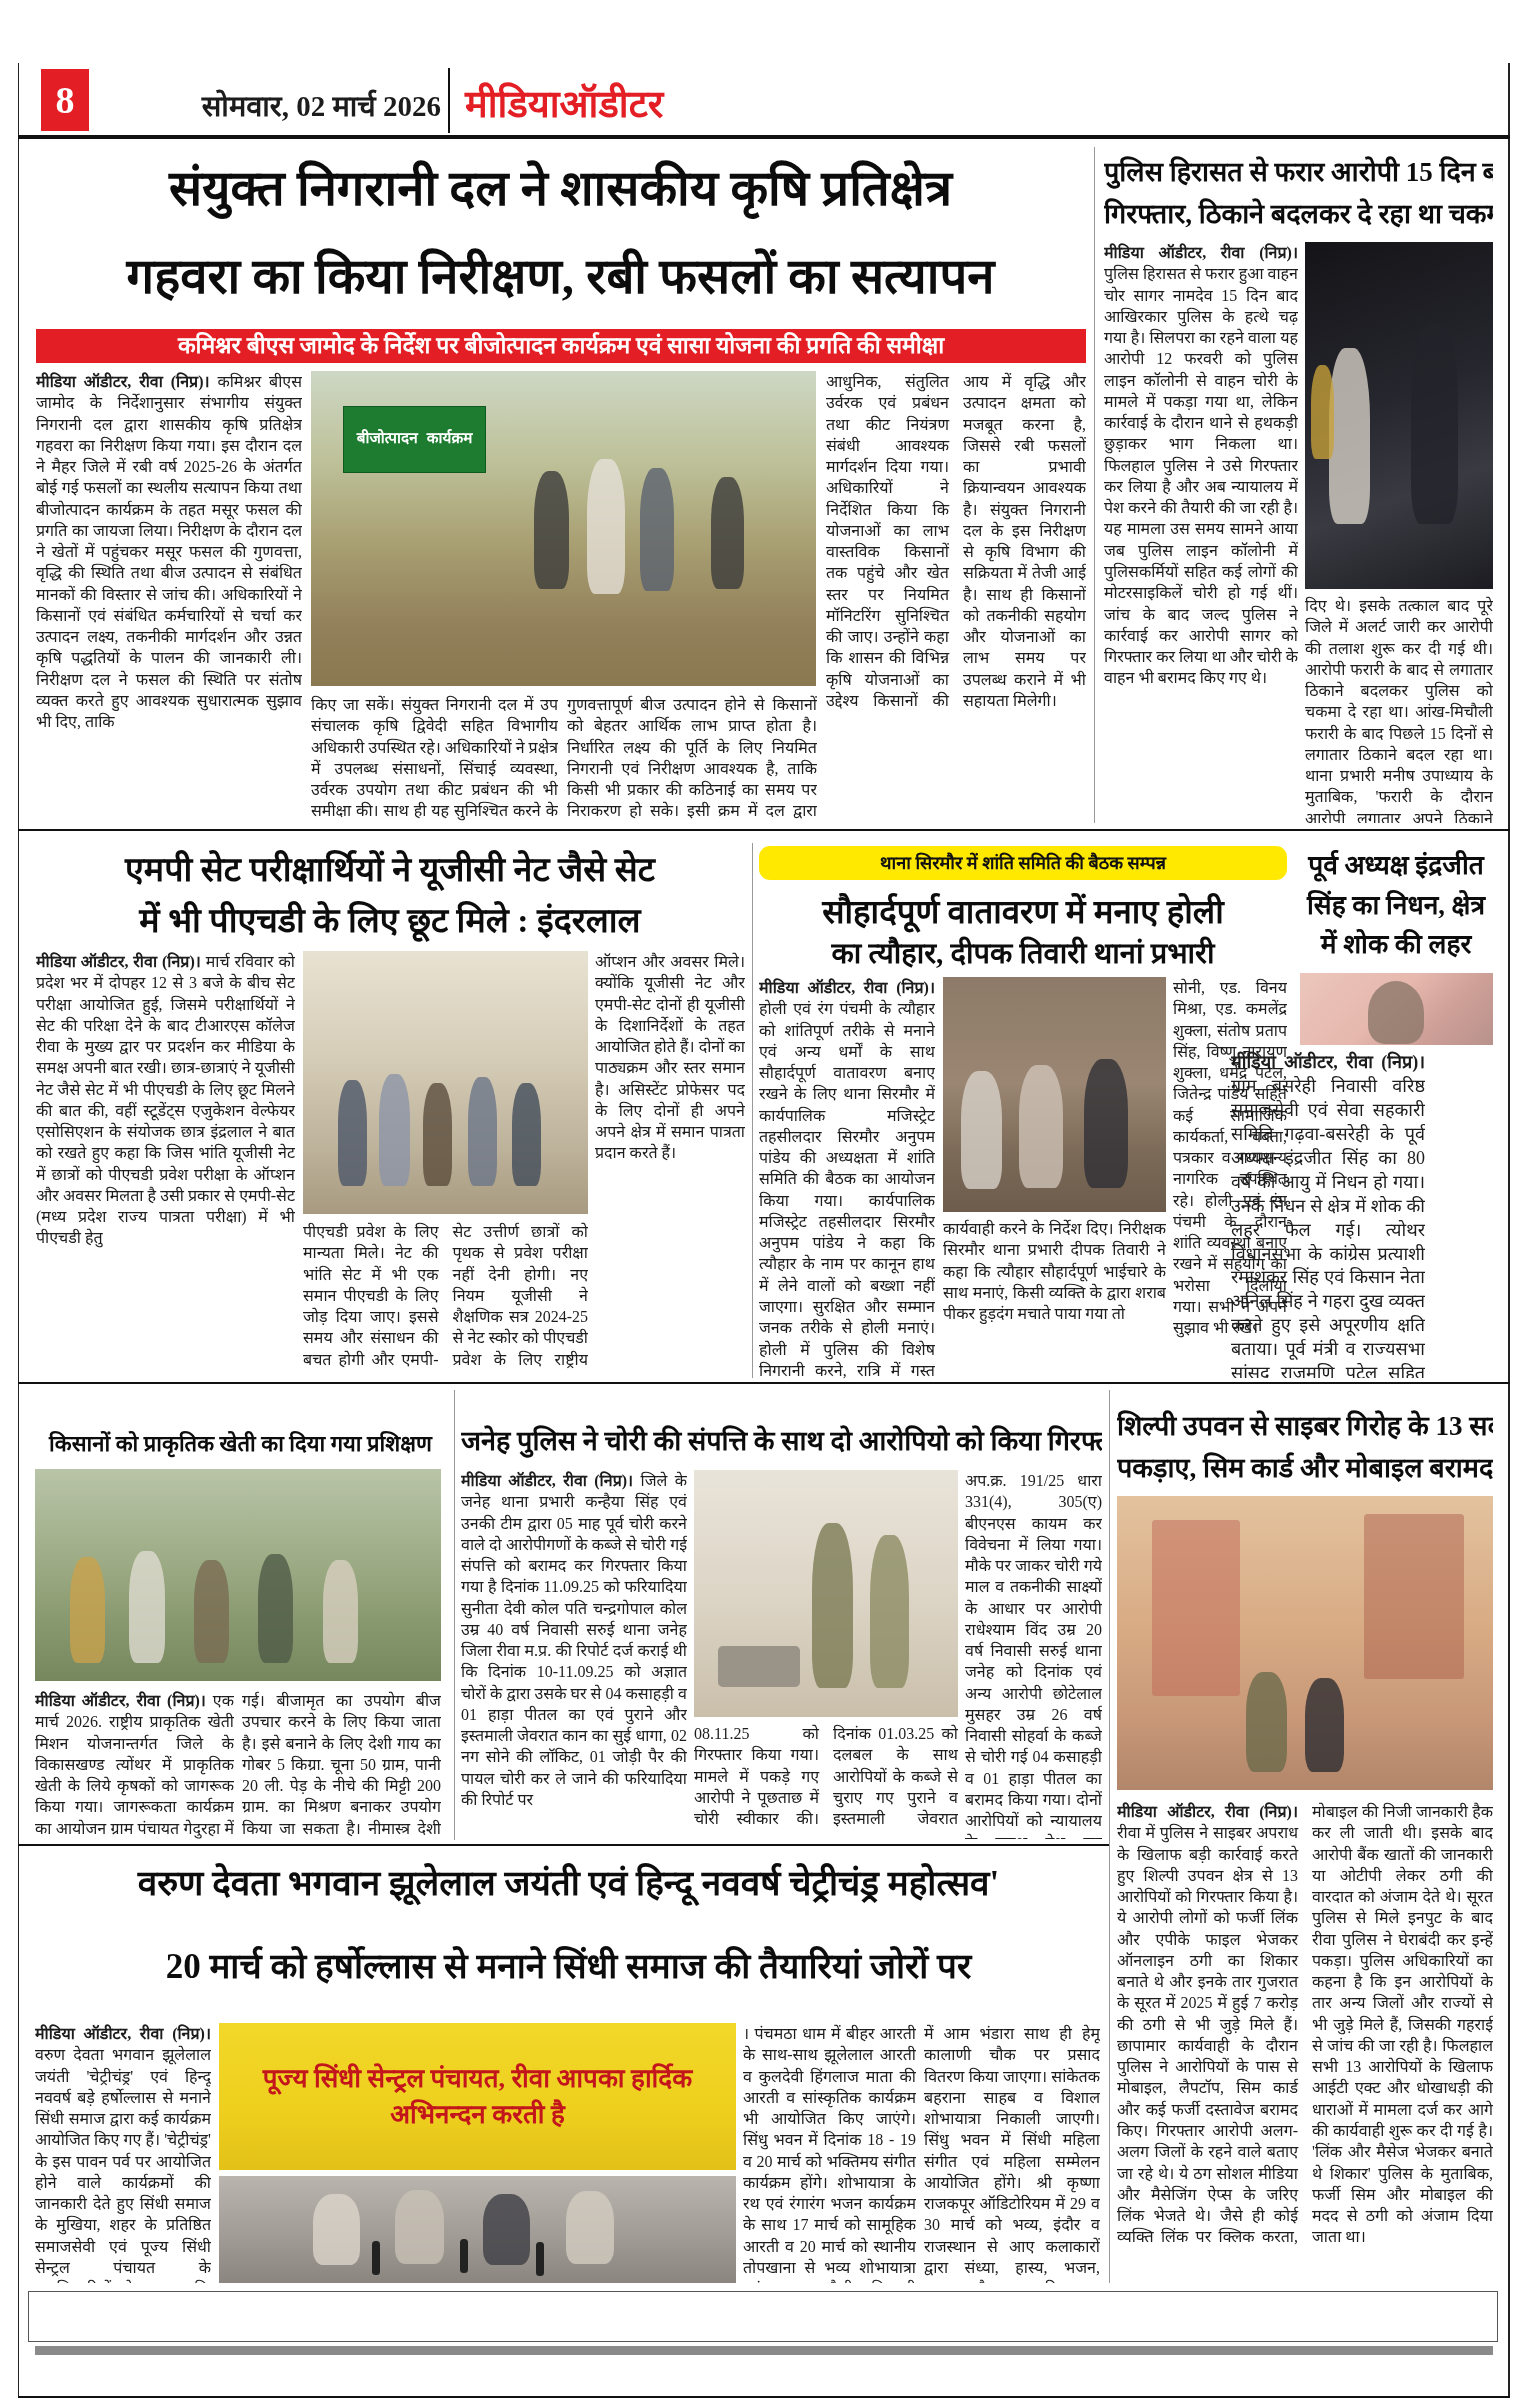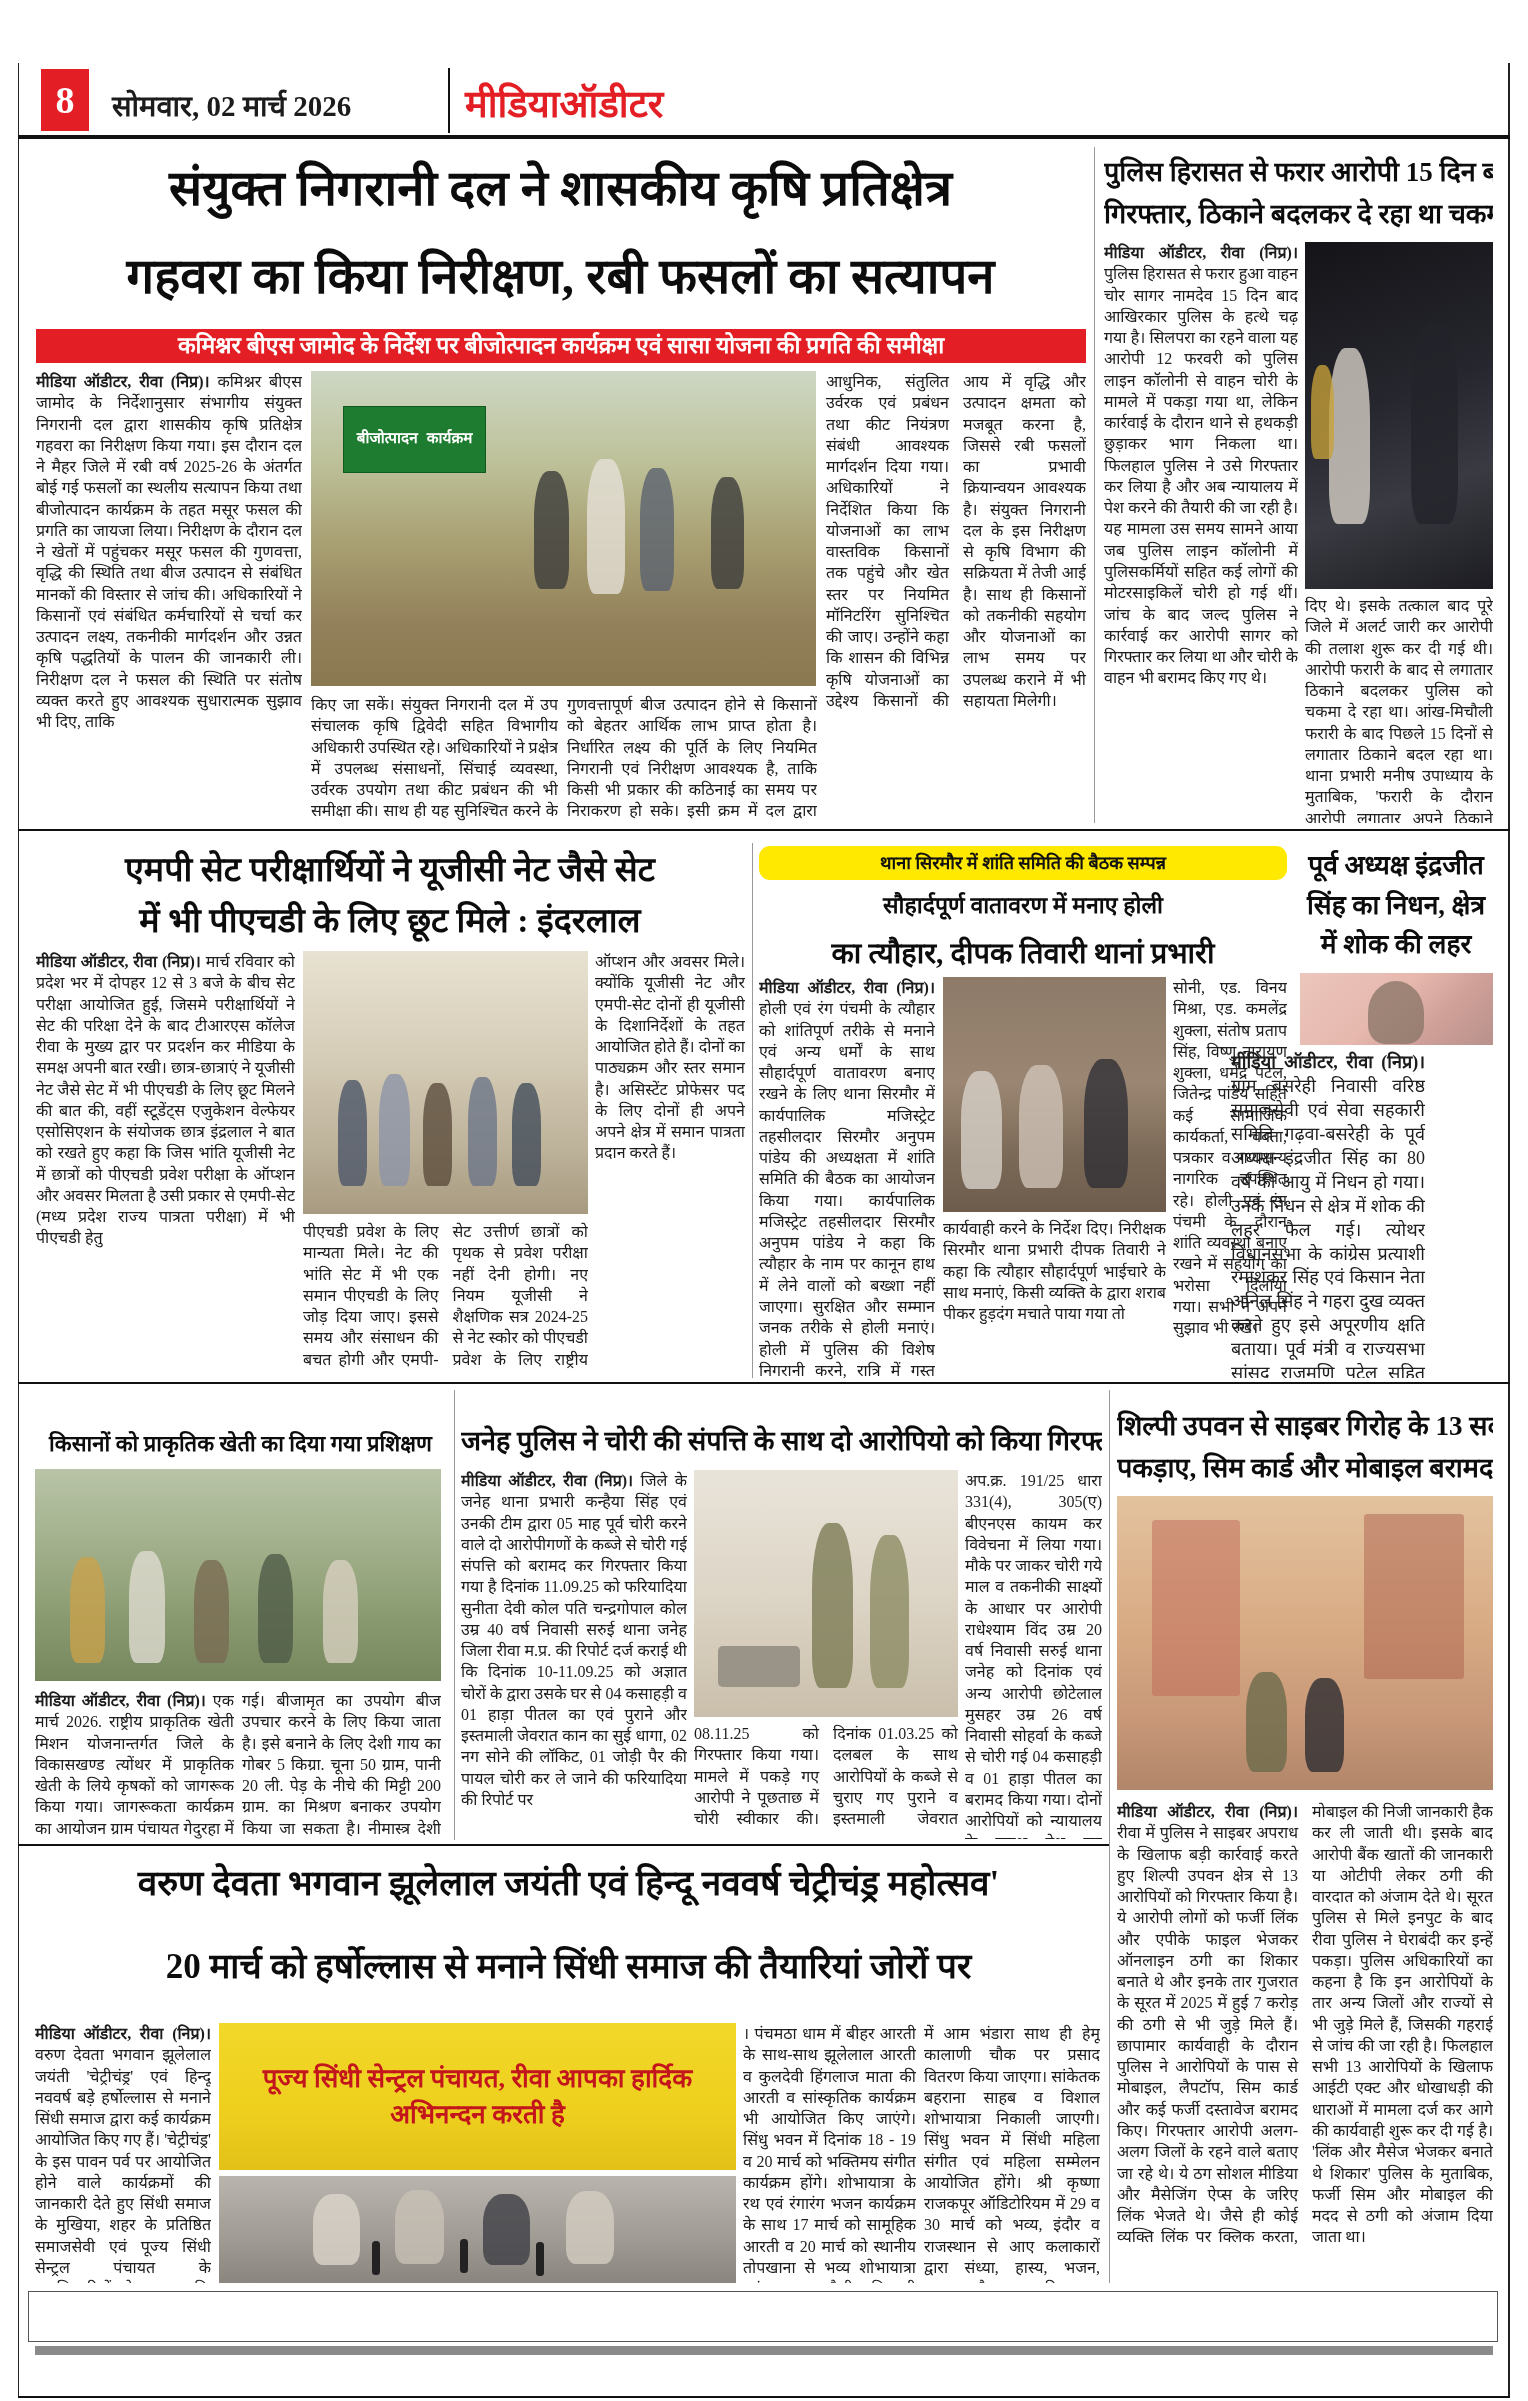--- a/index.html
+++ b/index.html
@@ -52,21 +52,21 @@
 <div class="page">
 
   <div class="abs thin-v" style="left:17.6px;top:63px;width:1.8px;height:2334px;"></div>
   <div class="abs thin-v" style="left:1508px;top:63px;width:1.8px;height:2334px;"></div>
   <div class="abs rule-h" style="left:17.6px;top:2396px;width:1492px;height:2.4px;"></div>
 
   <div class="abs" style="left:0;top:0;width:1528px;height:141px;">
     <div class="abs pgnum" style="left:41px;top:69px;width:48px;height:62px;">
       <span>8</span>
     </div>
-    <div class="abs date" style="left:112px;top:85px;width:329px;text-align:left;">सोमवार, 02 मार्च 2026</div>
+    <div class="abs date" style="left:112px;top:85px;width:329px;text-align:right;">सोमवार, 02 मार्च 2026</div>
     <div class="abs" style="left:448px;top:68px;width:2.4px;height:65px;background:#111;"></div>
     <div class="abs masthead" style="left:465px;top:76px;">मीडियाऑडीटर</div>
     <div class="abs rule-h" style="left:17.6px;top:135px;width:1492px;height:4.1px;"></div>
   </div>
 
   <div>
     <div class="abs hl" style="left:35px;top:152px;width:1051px;font-size:49px;line-height:1.5;">संयुक्त निगरानी दल ने शासकीय कृषि प्रतिक्षेत्र</div>
     <div class="abs hl" style="left:35px;top:240px;width:1051px;font-size:49px;line-height:1.5;">गहवरा का किया निरीक्षण, रबी फसलों का सत्यापन</div>
     <div class="abs kicker" style="left:36px;top:329px;width:1050px;height:34px;font-size:23px;line-height:34px;">कमिश्नर बीएस जामोद के निर्देश पर बीजोत्पादन कार्यक्रम एवं सासा योजना की प्रगति की समीक्षा</div>
 
@@ -127,21 +127,21 @@
       <span>पीएचडी प्रवेश के लिए मान्यता मिले। नेट की भांति सेट में भी एक समान पीएचडी के लिए जोड़ दिया जाए। इससे समय और संसाधन की बचत होगी और एमपी-सेट उत्तीर्ण छात्रों को पृथक से प्रवेश परीक्षा नहीं देनी होगी। नए नियम यूजीसी ने शैक्षणिक सत्र 2024-25 से नेट स्कोर को पीएचडी प्रवेश के लिए राष्ट्रीय स्तर पर मान्य कर दिया है, ऐसे में एमपी-सेट धारकों को भी समान अवसर दिया जाना चाहिए।</span>
       
     </div>
     <div class="abs bodytext" style="left:595px;top:951px;width:150px;height:428px;">ऑप्शन और अवसर मिले। क्योंकि यूजीसी नेट और एमपी-सेट दोनों ही यूजीसी के दिशानिर्देशों के तहत आयोजित होते हैं। दोनों का पाठ्यक्रम और स्तर समान है। असिस्टेंट प्रोफेसर पद के लिए दोनों ही अपने अपने क्षेत्र में समान पात्रता प्रदान करते हैं।</div>
   </div>
 
   <div class="abs rule-v" style="left:752px;top:843px;width:1.2px;height:535px;"></div>
 
   <div>
     <div class="abs kicker-y" style="left:759px;top:846px;width:528px;height:34px;font-size:18px;line-height:34px;border-radius:11px;">थाना सिरमौर में शांति समिति की बैठक सम्पन्न</div>
-    <div class="abs hl" style="left:759px;top:889px;width:528px;font-size:23px;line-height:1.45;">सौहार्दपूर्ण वातावरण में मनाए होली</div>
+    <div class="abs hl" style="left:759px;top:889px;width:528px;font-size:33px;line-height:1.45;">सौहार्दपूर्ण वातावरण में मनाए होली</div>
     <div class="abs hl" style="left:759px;top:932px;width:528px;font-size:29px;line-height:1.45;">का त्यौहार, दीपक तिवारी थानां प्रभारी</div>
     <div class="abs bodytext" style="left:759px;top:977px;width:176px;height:402px;">
       <b class="dl">मीडिया ऑडीटर, रीवा (निप्र)।</b>
       <span>होली एवं रंग पंचमी के त्यौहार को शांतिपूर्ण तरीके से मनाने एवं अन्य धर्मों के साथ सौहार्दपूर्ण वातावरण बनाए रखने के लिए थाना सिरमौर में कार्यपालिक मजिस्ट्रेट तहसीलदार सिरमौर अनुपम पांडेय की अध्यक्षता में शांति समिति की बैठक का आयोजन किया गया। कार्यपालिक मजिस्ट्रेट तहसीलदार सिरमौर अनुपम पांडेय ने कहा कि त्यौहार के नाम पर कानून हाथ में लेने वालों को बख्शा नहीं जाएगा। सुरक्षित और सम्मान जनक तरीके से होली मनाएं। होली में पुलिस की विशेष निगरानी करने, रात्रि में गस्त तेज करने तथा</span>
     </div>
     <div class="abs photo ph-wall" style="left:943px;top:977px;width:223px;height:235px;">
       <div class="fig" style="left:17.6px;top:94px;width:41px;height:118px;background:#d8d2ca;"></div>
       <div class="fig" style="left:76px;top:88px;width:44px;height:123px;background:#cfc4b8;"></div>
       <div class="fig" style="left:141px;top:82px;width:44px;height:129px;background:#2e2e34;"></div>
     </div>

